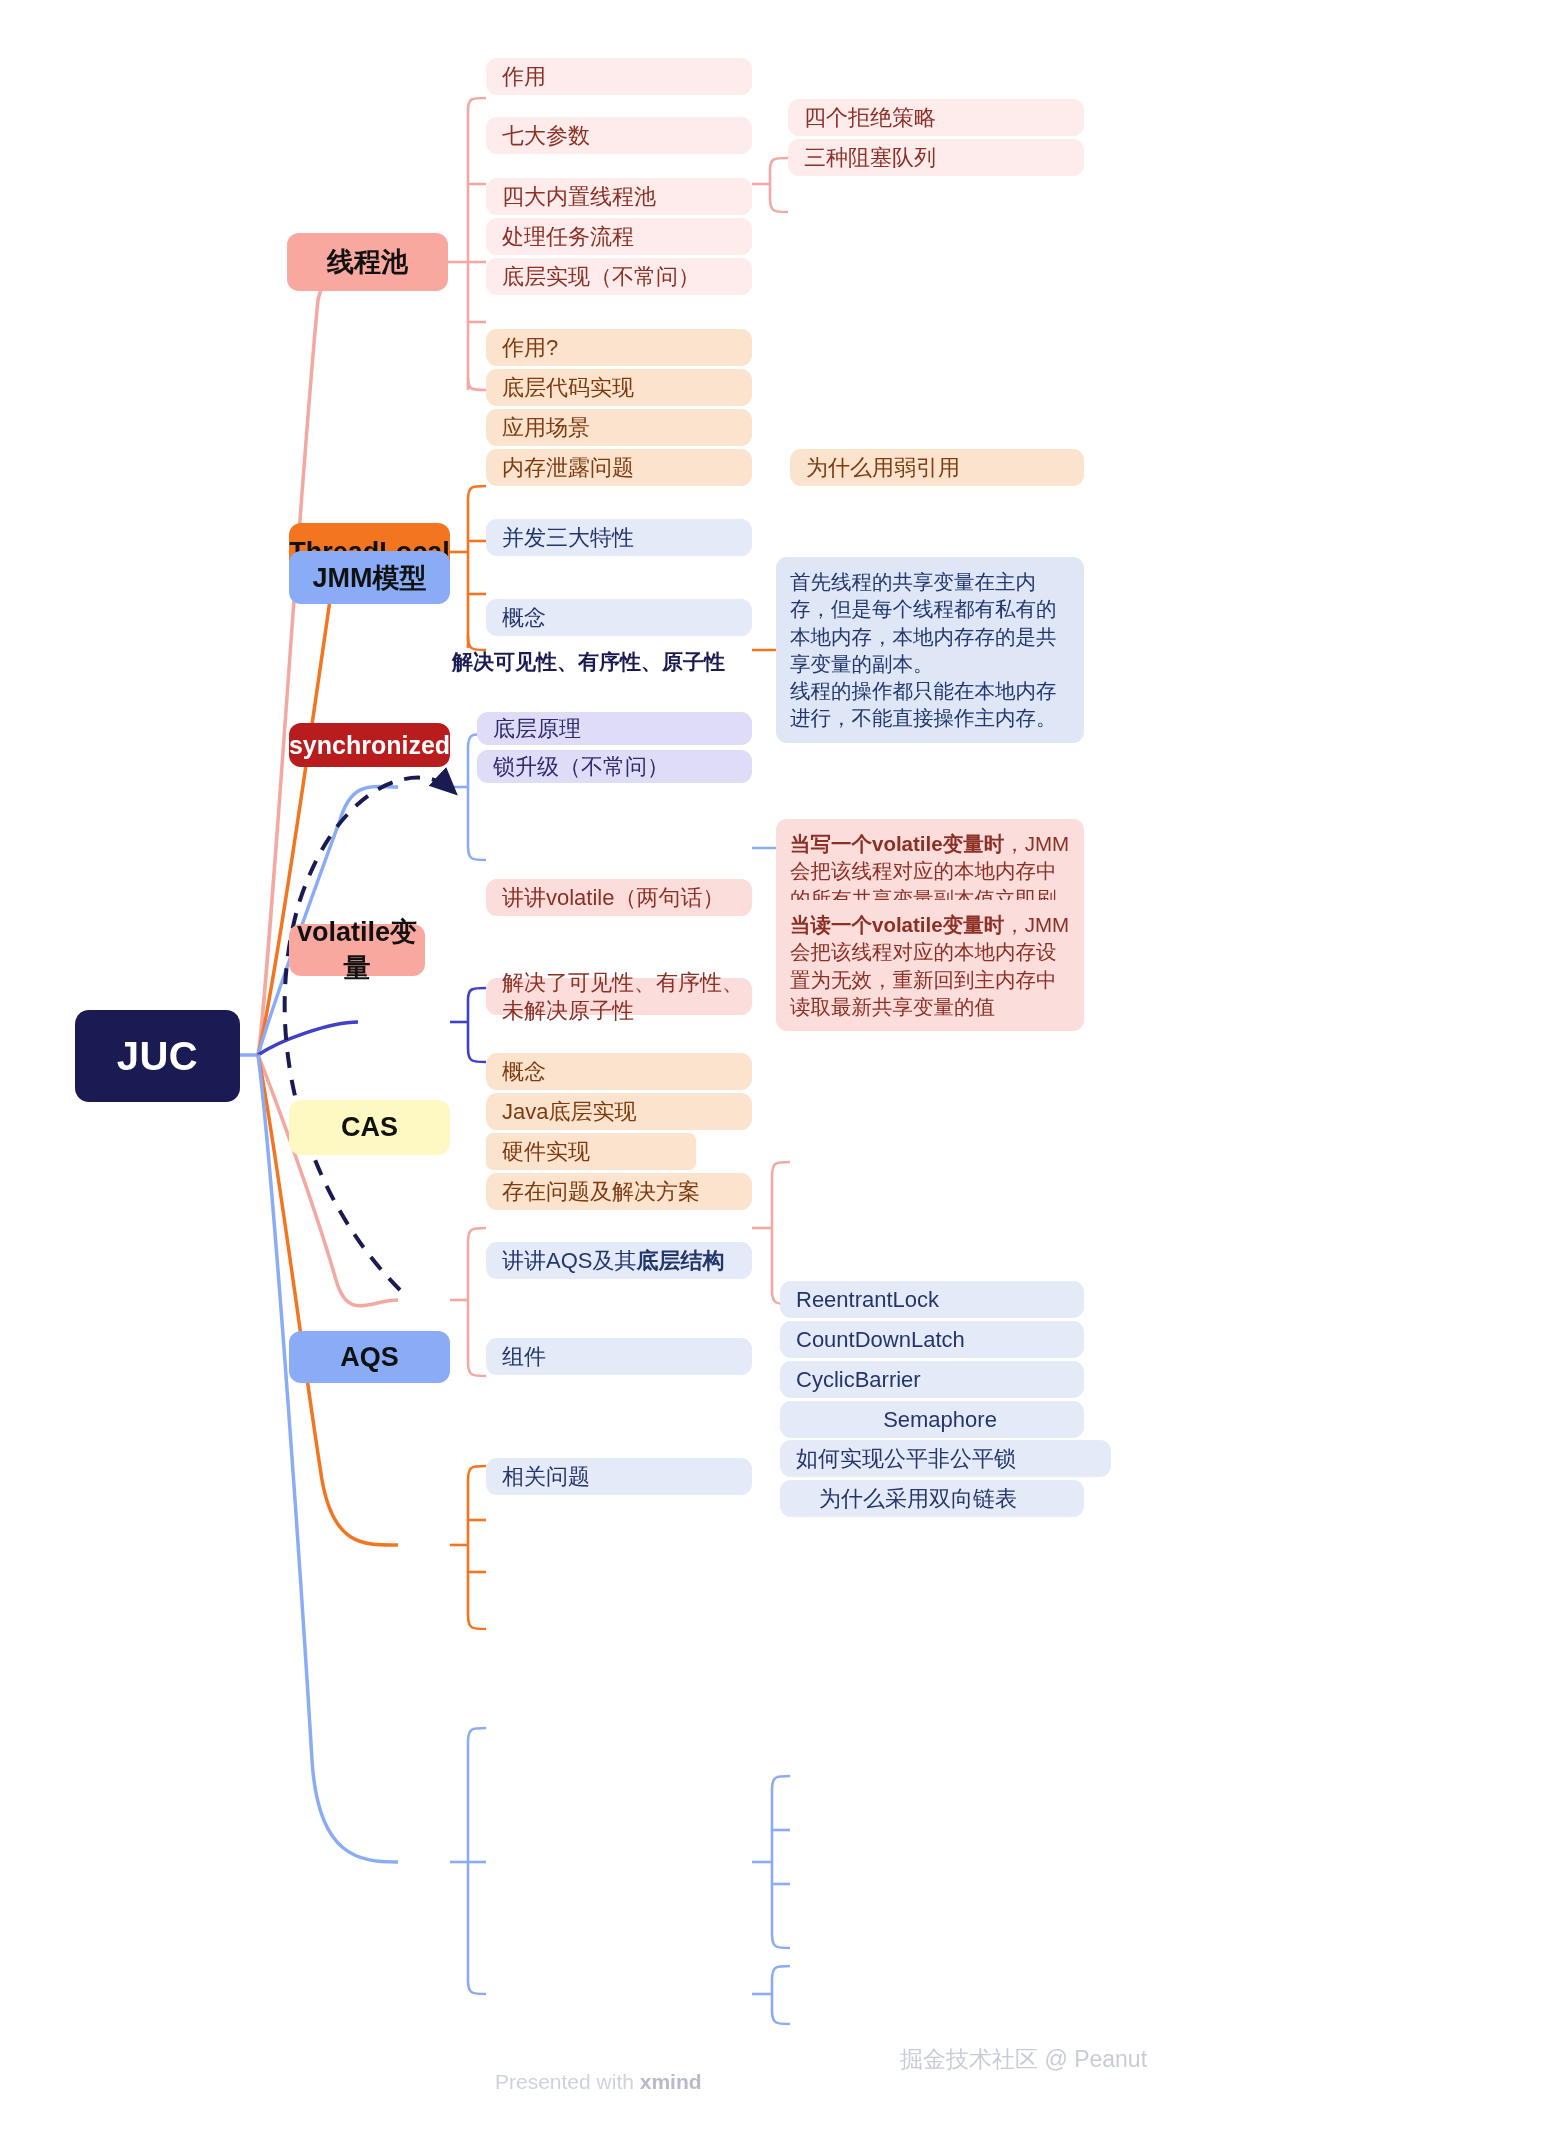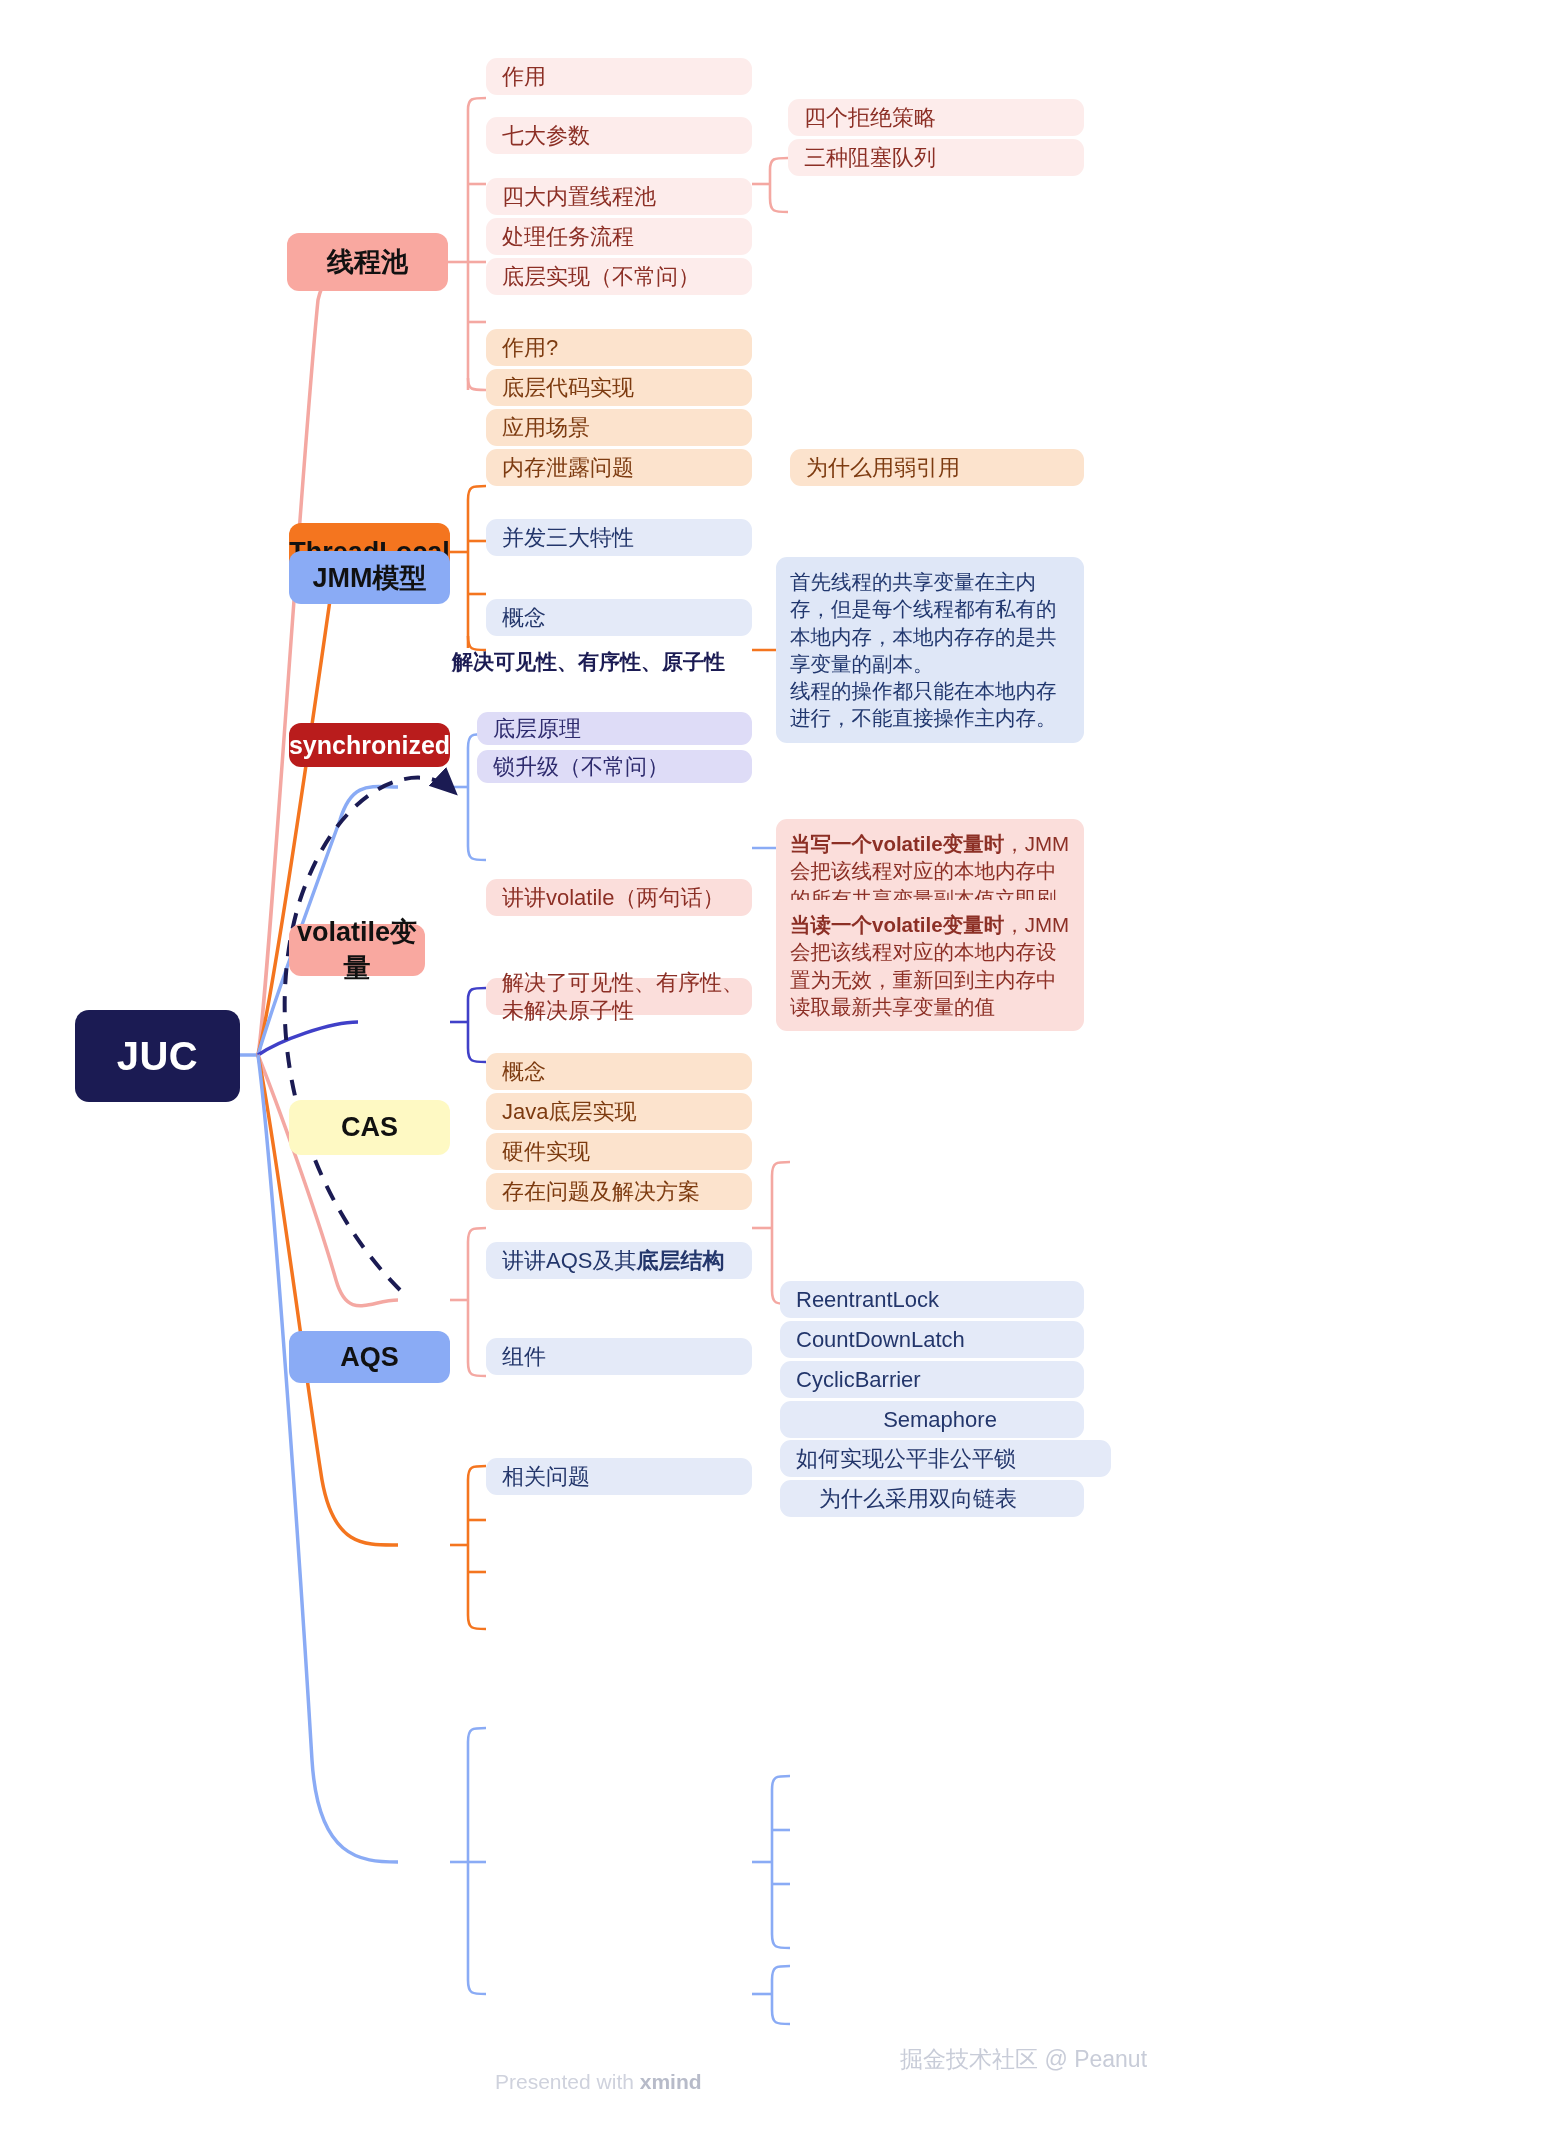--- a/index.html
+++ b/index.html
@@ -265,21 +265,21 @@
   <div class="node topic t-cas" style="left:289px;top:1100px;width:161px;height:55px;">
     <span>CAS</span>
   </div>
 
   <div class="node bar orange" style="left:486px;top:1053px;width:266px;height:37px;">
     <span>概念</span>
   </div>
   <div class="node bar orange" style="left:486px;top:1093px;width:266px;height:37px;">
     <span>Java底层实现</span>
   </div>
-  <div class="node bar orange" style="left:486px;top:1133px;width:266px;height:37px;">
+  <div class="node bar orange" style="left:486px;top:1133px;width:210px;height:37px;border-radius:7px;">
     <span>硬件实现</span>
   </div>
   <div class="node bar orange" style="left:486px;top:1173px;width:266px;height:37px;">
     <span>存在问题及解决方案</span>
   </div>
 
   <div class="node topic t-aqs" style="left:289px;top:1331px;width:161px;height:52px;">
     <span>AQS</span>
   </div>
 

